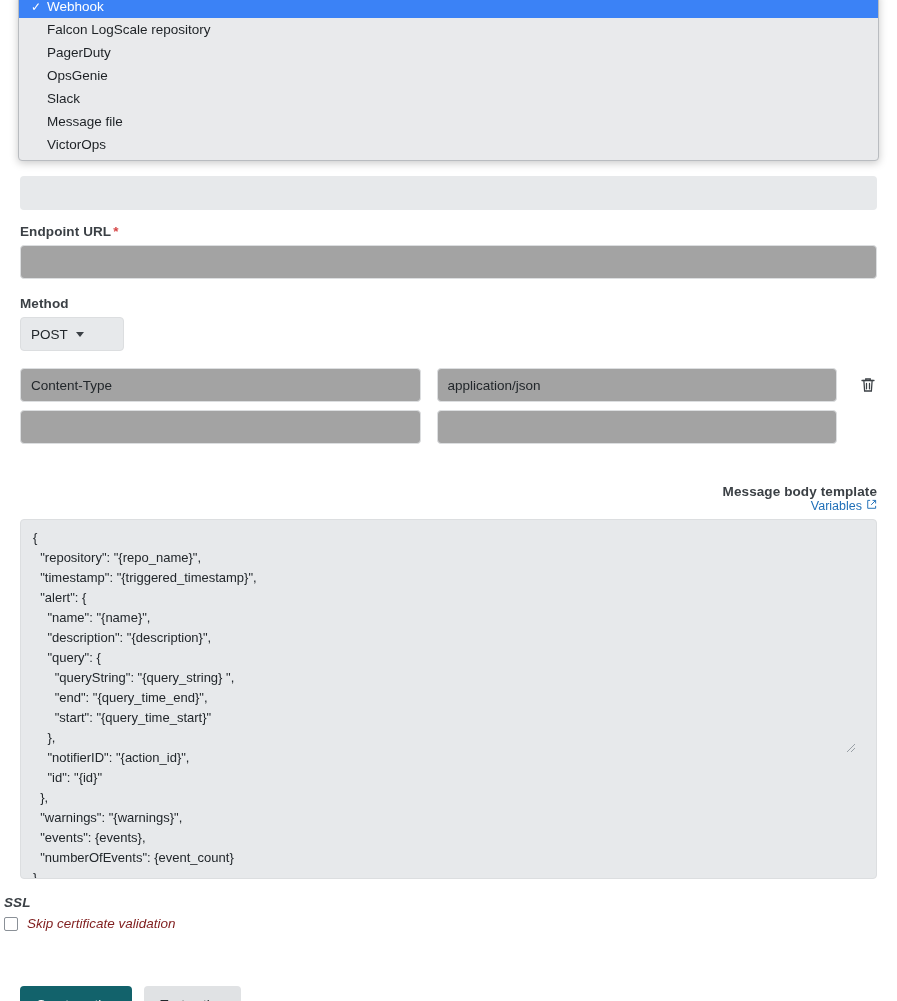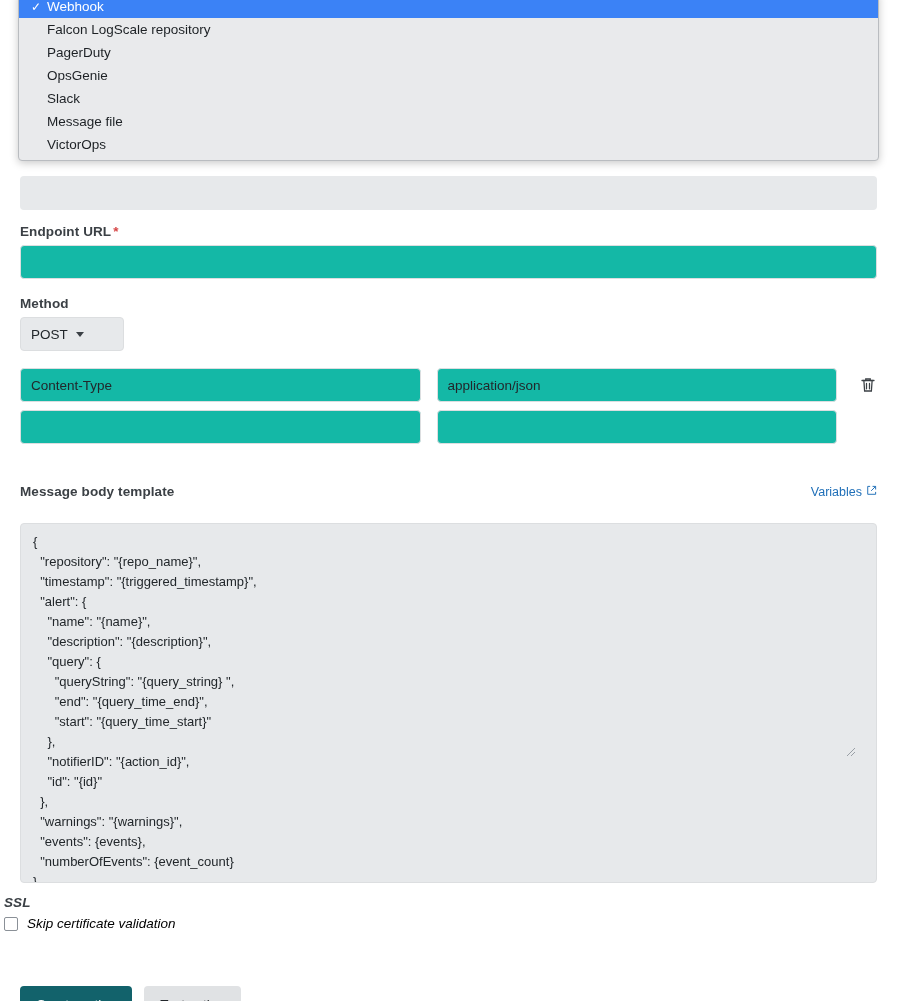--- a/index.html
+++ b/index.html
@@ -79,21 +79,21 @@
   .behind-box {
     position: absolute;
     background: #e7e9eb;
     border-radius: 4px;
   }
 
   
   .text-input {
     width: 100%;
     height: 34px;
-    background: #14b8a6;
+    background: #a3a3a3;
     border: 1px solid #dcdee0;
     border-radius: 4px;
     font-size: 13.5px;
     color: #22272b;
     padding: 0 10px;
     font-family: "Liberation Sans", sans-serif;
   }
   .text-input::placeholder { color: #8a9097; }
 
   .select-small {
@@ -127,21 +127,22 @@
     width: 18px; height: 18px;
     margin-left: 6px;
     cursor: pointer;
     flex: 0 0 auto;
   }
 
   .tmpl-head {
     display: flex;
     justify-content: space-between;
     align-items: flex-end;
-    margin-bottom: 24px;
+    margin-bottom: 6px;
+    flex-direction: column;
   }
   .variables-link {
     font-size: 12.5px;
     color: #1f6fb8;
     text-decoration: none;
     display: inline-flex;
     align-items: flex-start;
     gap: 4px;
   }
   .msg-body {
@@ -172,21 +173,21 @@
     align-items: center;
     gap: 9px;
     margin-top: 4px;
   }
   .checkbox {
     width: 14px; height: 14px;
     border: 1px solid #8a9097;
     border-radius: 2px;
     background: #fff;
   }
-  .check-text { font-size: 13.5px; color: #000000; }
+  .check-text { font-size: 13.5px; color: #7f1d1d; }
 
   .btn-row {
     display: flex;
     gap: 12px;
     margin-top: 28px;
   }
   .btn {
     height: 36px;
     border-radius: 4px;
     font-size: 13.5px;

